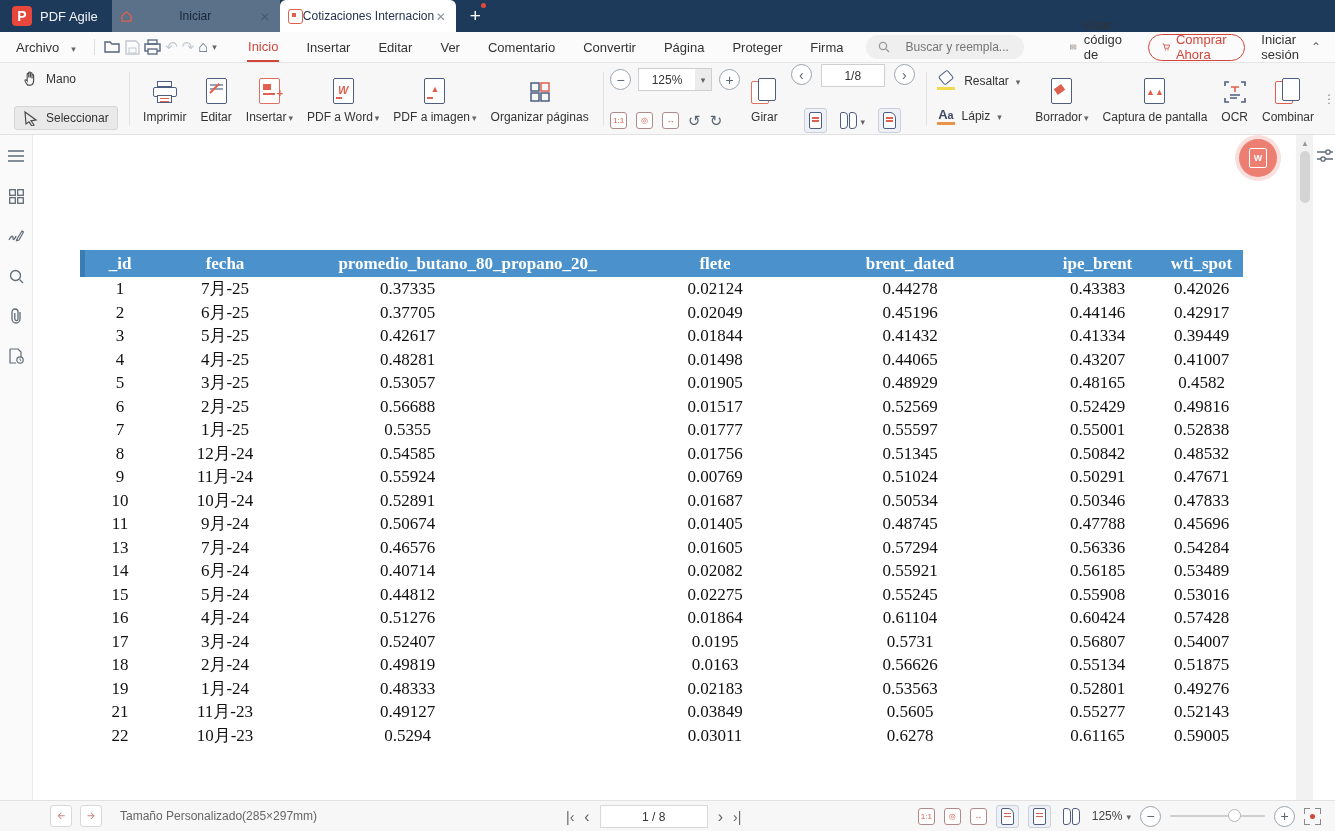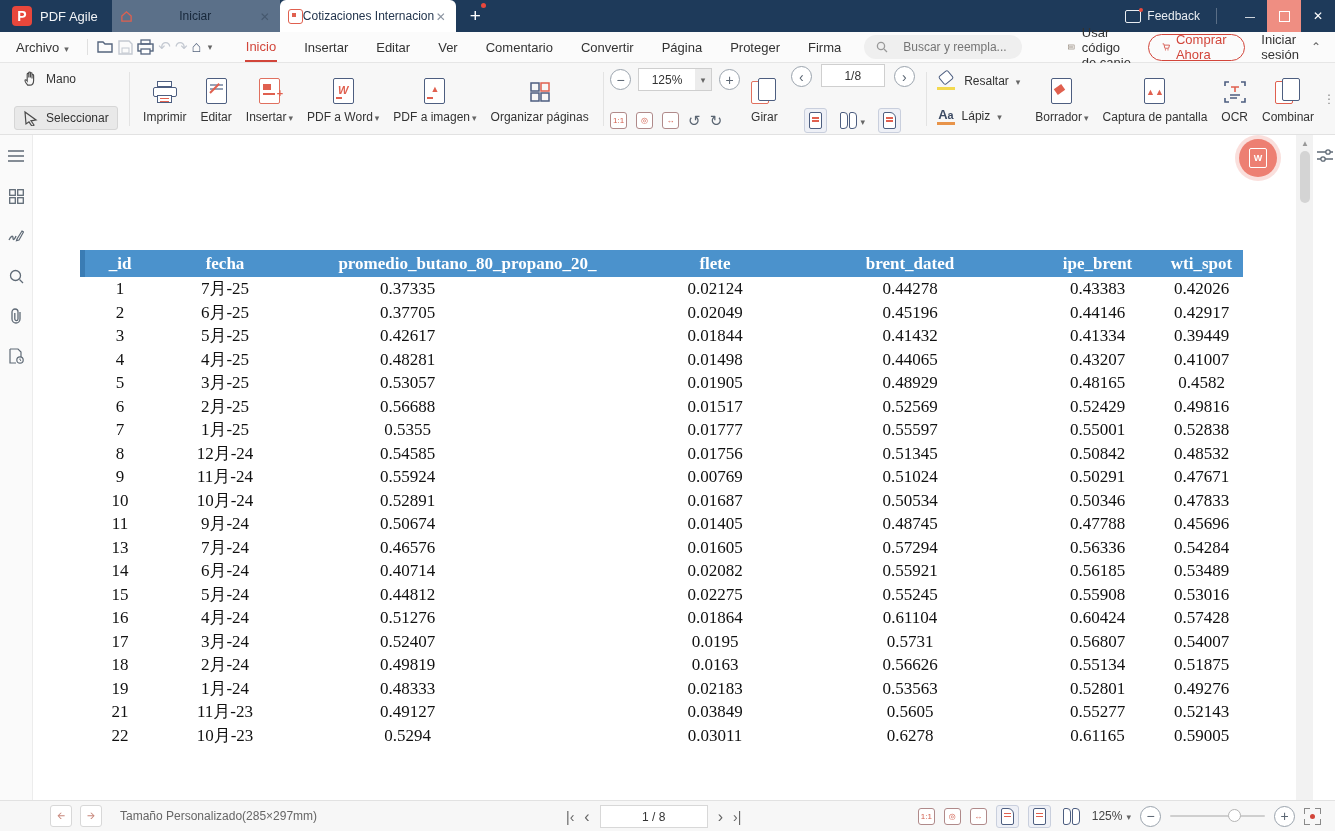--- a/index.html
+++ b/index.html
@@ -27,21 +27,21 @@
   .feedback{display:flex;align-items:center;gap:6px;font-size:12px;color:#e8ecf1;position:relative;cursor:pointer;}
   .chat-ico{width:14px;height:11px;border:1.3px solid #e8ecf1;border-radius:2px;position:relative;}
   .chat-ico::after{content:"";position:absolute;right:-3px;top:-3px;width:4px;height:4px;border-radius:50%;background:#e8473c;}
   .tb-sep{width:1px;height:16px;background:#5a6e86;margin:0 16px;}
   .winbtn{width:34px;height:32px;display:flex;align-items:center;justify-content:center;font-size:13px;color:#fff;cursor:pointer;}
   .winbtn.max{background:#ef8e82;}
   .winbtn.max i{width:9px;height:9px;border:1.3px solid #fff;display:block;}
   
   .menubar{position:absolute;left:0;top:32px;width:100%;height:31px;background:#fbfbfb;
            border-bottom:1px solid #e6e6e6;display:flex;align-items:center;font-size:13px;color:#333;box-sizing:border-box;}
-  .archivo{display:flex;align-items:center;gap:5px;padding:0 10px 0 16px;cursor:pointer;}
+  .archivo{display:flex;align-items:center;gap:12px;padding:0 10px 0 16px;cursor:pointer;}
   .mdiv{width:1px;height:16px;background:#e0e0e0;margin:0 8px;}
   .mico{width:22px;height:22px;display:flex;align-items:center;justify-content:center;margin:0 2px;cursor:pointer;color:#55657e;}
   .mico.dis{opacity:.33;}
   .mico svg{display:block;}
   .menu-items{display:flex;align-items:center;gap:26px;margin-left:28px;}
   .mitem{cursor:pointer;padding:6px 1px;}
   .mitem.active{color:#d2453a;border-bottom:2px solid #d2453a;}
   .searchpill{display:flex;align-items:center;gap:6px;background:#efefef;border-radius:13px;height:24px;
               padding:0 12px;margin-left:22px;}
   .searchpill input{border:none;background:transparent;outline:none;font-size:12px;width:105px;color:#555;margin-left:7px;}
@@ -167,32 +167,20 @@
         </svg>
       <span class="title">Iniciar</span>
       <span class="tab-close gx-x"></span>
     </div>
     <div class="tab tab-active">
       <span class="pdf-ico"></span>
       <span class="title">Cotizaciones Internacionale...</span>
       <span class="tab-close gx-x"></span>
     </div>
     <span class="newtab">+</span>
-    <div class="tb-right">
-      <div class="feedback">
-        <span class="chat-ico"></span>
-        <span>Feedback</span>
-      </div>
-      <span class="tb-sep"></span>
-      <span class="winbtn gx-min"></span>
-      <span class="winbtn max">
-          <i></i>
-        </span>
-      <span class="winbtn gx-x"></span>
-    </div>
   </div>
 
   <div class="menubar">
     <div class="archivo">
       <span>Archivo</span>
       <span class="gx-caret"></span>
     </div>
     <span class="mdiv"></span>
     <span class="mico">
       <svg width="17" height="14" viewBox="0 0 17 14">
@@ -354,21 +342,21 @@
     <div class="bigbtn">
       <span class="pg2">
           <i class="b b1"></i>
           <i class="b b2"></i>
         </span>
       <span class="lab">
           <span>Girar</span>
         </span>
     </div>
     <div class="tool-col" style="margin-left:6px">
-      <div style="display:flex;align-items:flex-end;gap:9px;">
+      <div style="display:flex;align-items:flex-start;gap:9px;">
         <span class="rbtn gx-lt"></span>
         <span class="pbox">
           <input value="1/8" style="">
         </span>
         <span class="rbtn gx-gt"></span>
       </div>
       <div class="fit-row" style="gap:14px;justify-content:center;">
         <span class="viewico sel">
             <span class="minipg"></span>
           </span>

